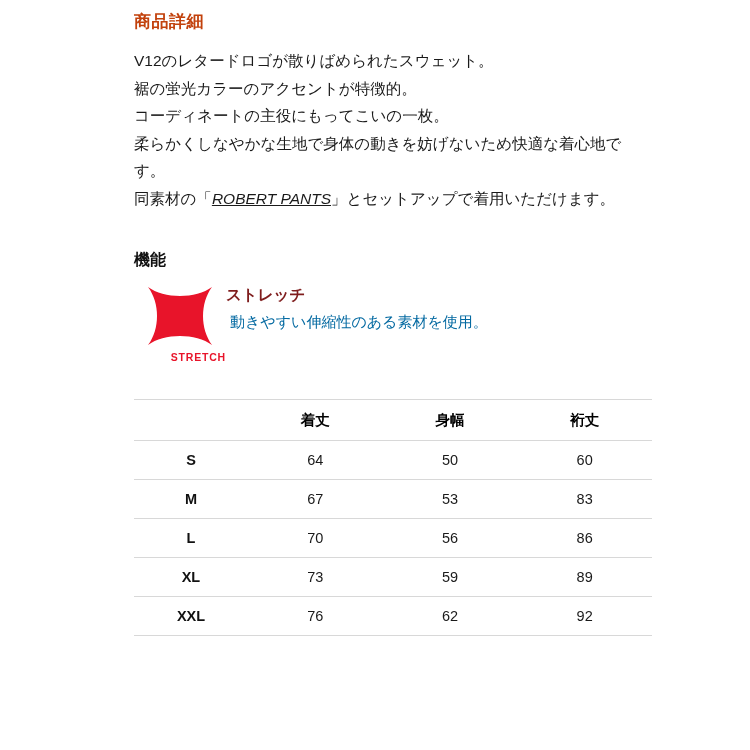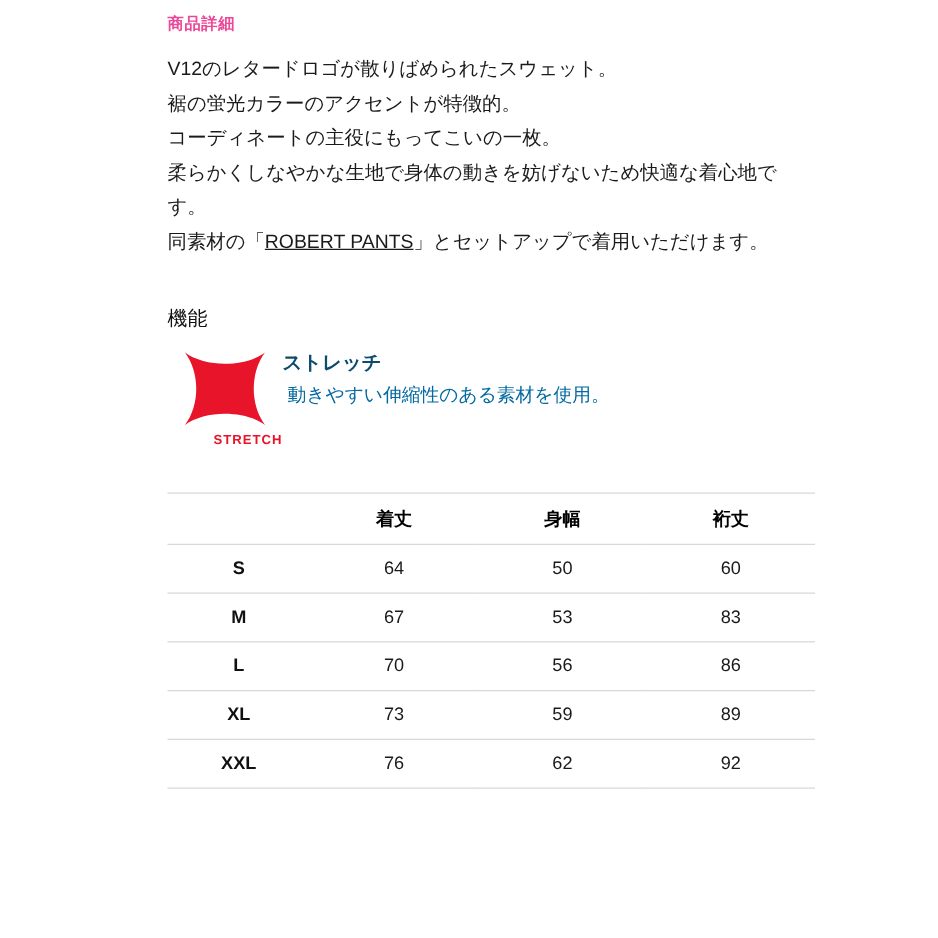--- a/index.html
+++ b/index.html
@@ -19,45 +19,46 @@
     width: 750px;
     height: 750px;
     box-sizing: border-box;
     padding: 10px 0 0 0;
   }
   .content {
     margin-left: 134px;
     margin-right: 98px;
   }
   h2.section-title {
-    font-size: 13px;
+    font-size: 17px;
     font-weight: bold;
     margin: 0 0 14px 0;
     letter-spacing: 0.5px;
-    color: #ec4899;
+    color: #c2410c;
   }
   .desc {
     font-size: 15.5px;
     line-height: 1.78;
     color: #1a1a1a;
     margin: 0;
     width: 512px;
   }
   .desc .underline {
     text-decoration: underline;
+    font-style: italic;
   }
   .material {
     font-size: 15.5px;
     line-height: 1.7;
     margin-top: 24px;
     color: #1a1a1a;
   }
   .feature-head {
     font-size: 16px;
-    font-weight: normal;
+    font-weight: bold;
     margin-top: 38px;
     margin-bottom: 6px;
     color: #111;
   }
   .feature-row {
     display: flex;
     align-items: flex-start;
     margin-top: 10px;
   }
   .feature-icon {
@@ -77,21 +78,21 @@
     letter-spacing: 0.8px;
     margin-top: 4px;
   }
   .feature-text {
     padding-top: 4px;
   }
   .feature-title {
     font-size: 15.5px;
     font-weight: bold;
     margin: 0 0 4px 0;
-    color: #0c4a6e;
+    color: #7f1d1d;
   }
   .feature-desc {
     font-size: 15px;
     margin: 4px;
     color: #0369a1;
     line-height: 1.6;
     text-align: right;
   }
   .divider {
     border: 0;

